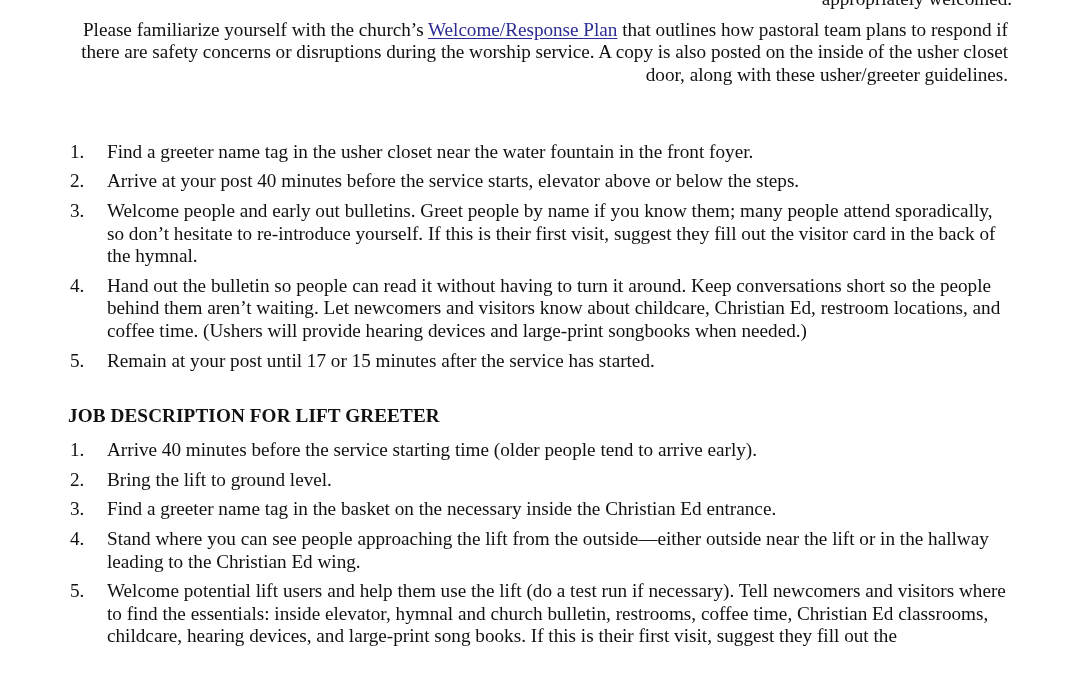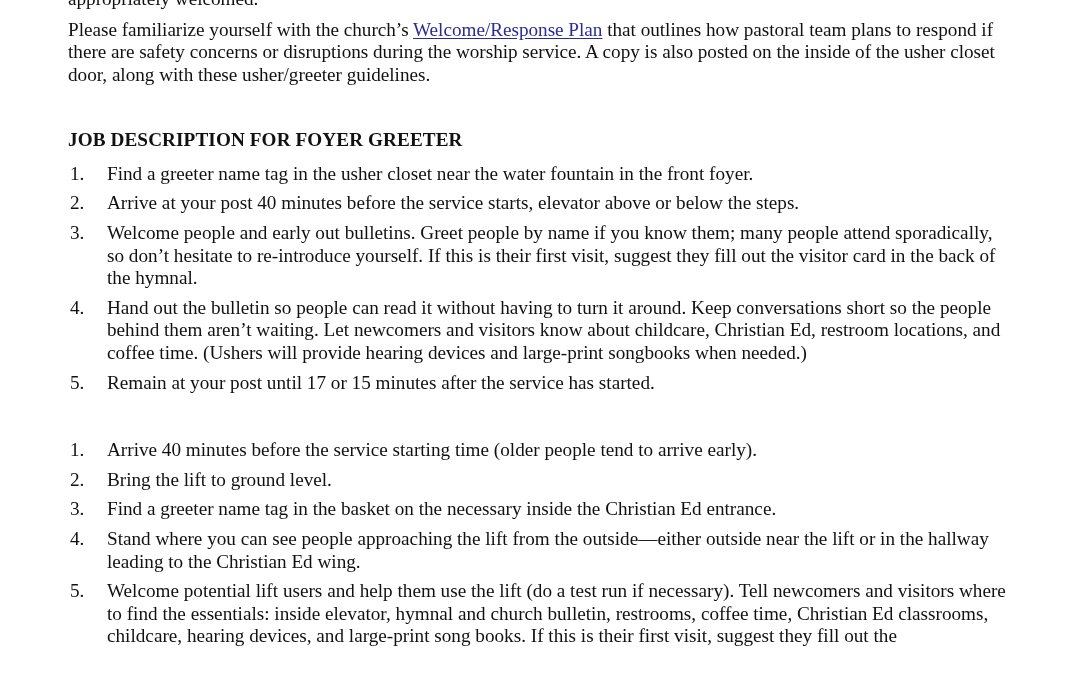--- a/index.html
+++ b/index.html
@@ -22,21 +22,21 @@
   .doc {
     position: absolute;
     left: 68px;
     top: -12px;
     width: 944px;
   }
   .para {
     font-size: 19.2px;
     line-height: 22.2px;
     margin: 0 0 0 0;
-    text-align: left;
+    text-align: right;
     letter-spacing: -0.02px;
   }
   .para-cut {
     margin-bottom: 9px;
   }
   .para-body {
     margin-bottom: 0;
   }
   a.doclink {
     color: #2b2b96;
@@ -87,21 +87,20 @@
 
 <div class="page">
   <div class="doc">
 
     <p class="para para-cut">appropriately welcomed.</p>
 
     <p class="para para-body w1"><span>Please familiarize yourself with the church’s </span><a class="doclink" href="#">Welcome/Response Plan</a><span> that outlines how pastoral team plans to respond if there are safety concerns or disruptions during the worship service. A copy is also posted on the inside of the usher closet door, along with these usher/greeter guidelines.</span></p>
 
     <div class="spacer-lg"></div>
 
-    <h2 class="section-heading">JOB DESCRIPTION FOR FOYER GREETER</h2>
 
     <div class="spacer-sm"></div>
 
     <ol class="joblist">
       <li class="w1">
         <span class="num">1.</span><span class="lead">Find a greeter name tag</span><span class="rest"> in the usher closet near the water fountain in the front foyer.</span>
       </li>
       <li class="w1">
         <span class="num">2.</span><span class="lead">Arrive at your post 40 minutes before the service starts</span><span class="rest">, elevator above or below the steps.</span>
       </li>
@@ -111,20 +110,21 @@
       <li class="w3">
         <span class="num">4.</span><span class="lead">Hand out the bulletin so people can read it without having to turn it around</span><span class="rest">. Keep conversations short so the people behind them aren’t waiting. Let newcomers and visitors know about childcare, Christian Ed, restroom locations, and coffee time. (Ushers will provide hearing devices and large-print songbooks when needed.)</span>
       </li>
       <li class="w1">
         <span class="num">5.</span><span class="lead">Remain at your post until 17 or 15 minutes after the service has started</span><span class="rest">.</span>
       </li>
     </ol>
 
     <div class="spacer-md"></div>
 
+    <h2 class="section-heading">JOB DESCRIPTION FOR LIFT GREETER</h2>
 
     <div class="spacer-sm"></div>
 
     <ol class="joblist">
       <li class="w1">
         <span class="num">1.</span><span class="lead">Arrive 40 minutes before the service starting time</span><span class="rest"> (older people tend to arrive early).</span>
       </li>
       <li class="w1">
         <span class="num">2.</span><span class="lead">Bring the lift to ground level</span><span class="rest">.</span>
       </li>

